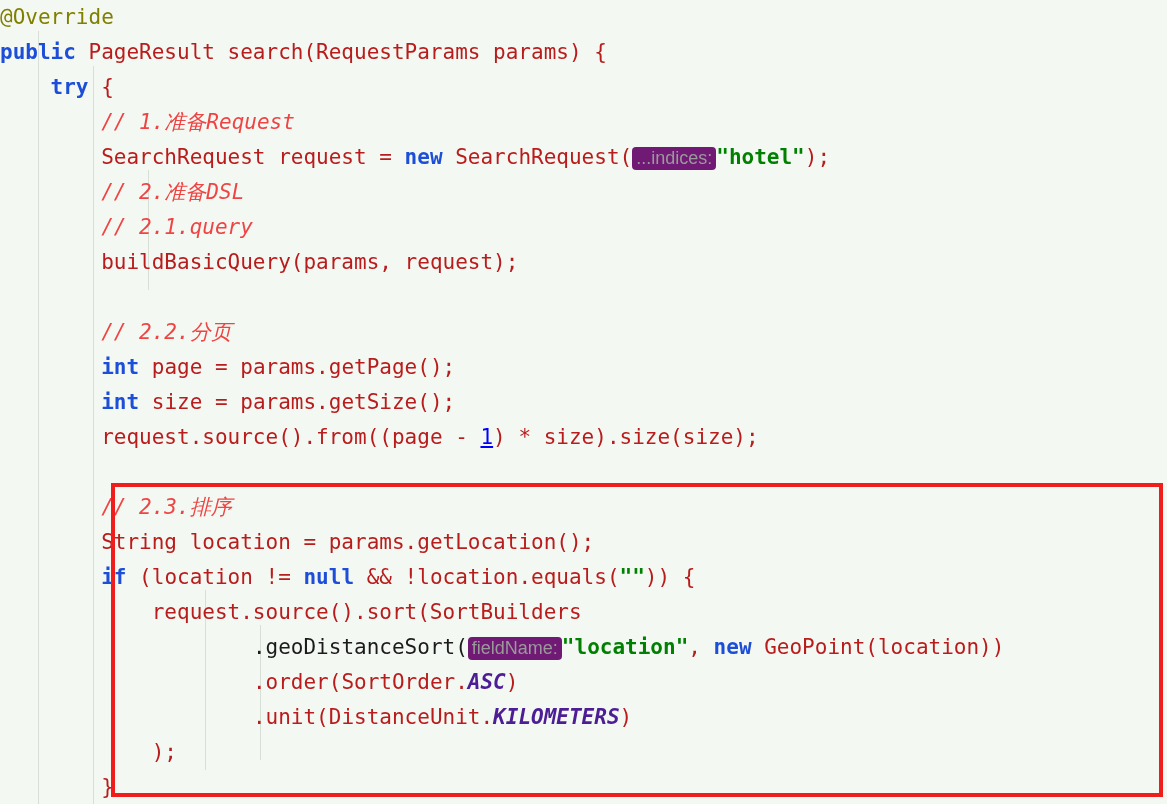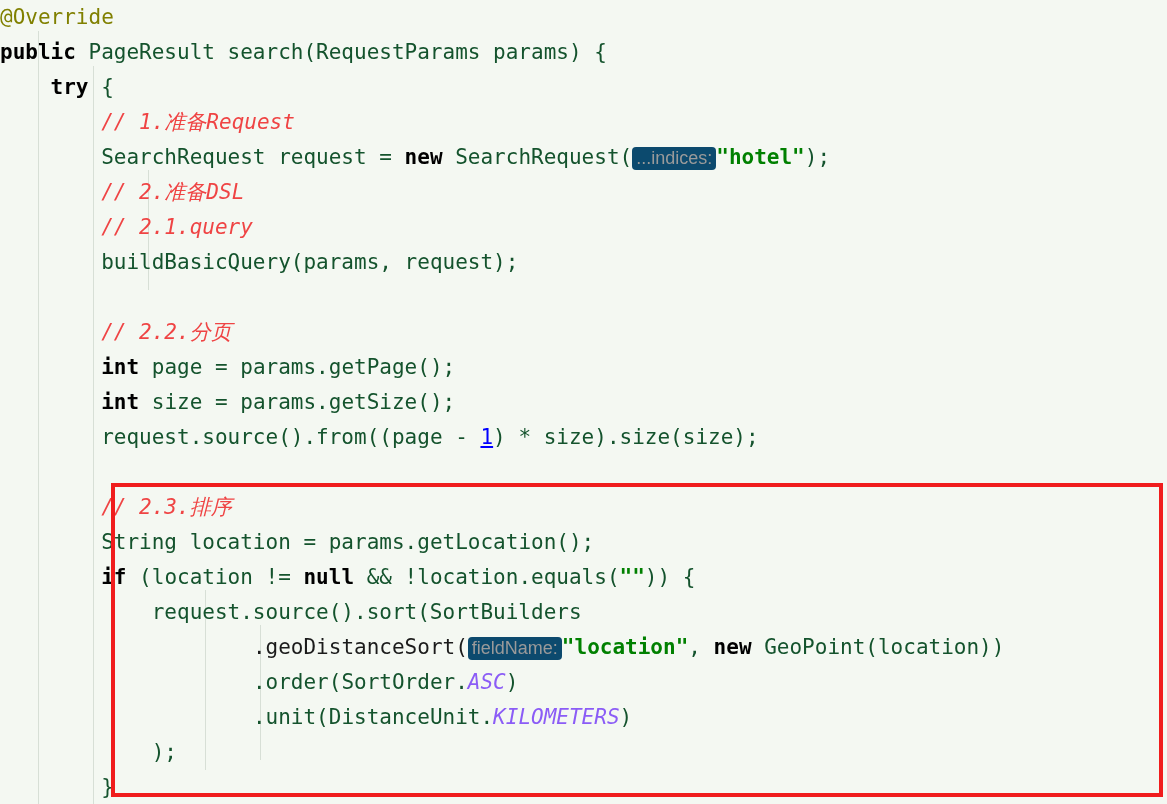--- a/index.html
+++ b/index.html
@@ -47,31 +47,31 @@
     white-space: pre;
     letter-spacing: 0px;
   }
   .line {
     height: 35px;
     white-space: pre;
     position: relative;
   }
 
   
-  .kw        { color: #000000; font-weight: bold; }
+  .kw        { color: #1d4ed8; font-weight: bold; }
   .anno      { color: #808000; }
   .cmt       { color: #ef4444; font-style: italic; }
   .str       { color: #008000; font-weight: bold; }
   .num       { color: #0000ff; text-decoration: underline; }
-  .plain     { color: #14532d; }
+  .plain     { color: #b91c1c; }
   .italicm   { color: #1b1b1b; }
-  .constf    { color: #8b5cf6; font-weight: normal; font-style: italic; }
+  .constf    { color: #4c1d95; font-weight: bold; font-style: italic; }
   .hint {
     color: #9a9a9a;
-    background: #0c4a6e;
+    background: #701a75;
     border-radius: 4px;
     padding: 1px 4px 2px 4px;
     font-size: 18px;
     font-family: "Liberation Sans", sans-serif;
     font-style: normal;
   }
 
   
   #redbox {
     position: absolute;

